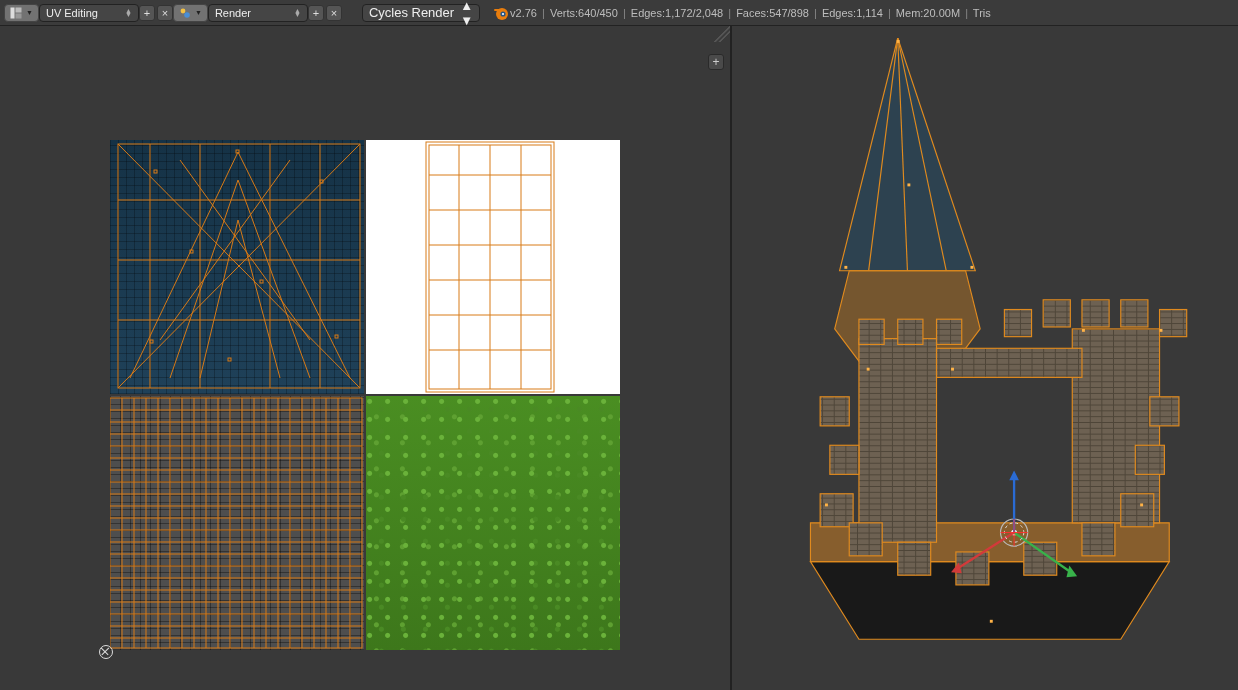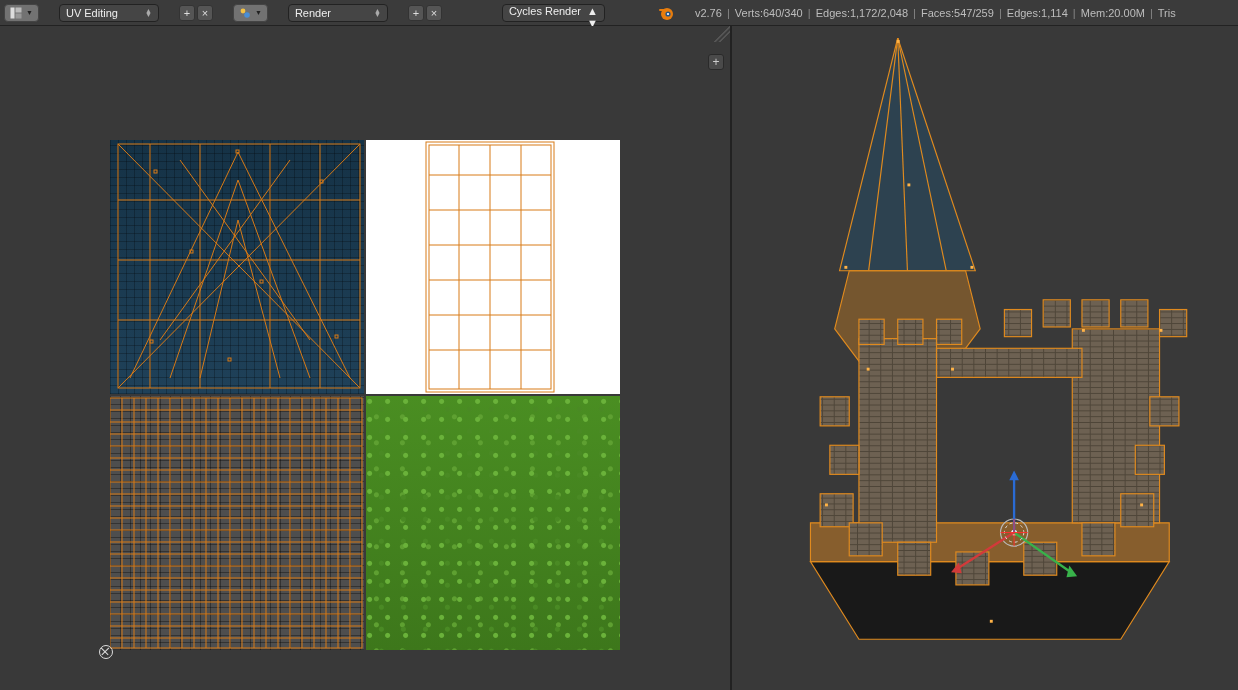--- a/index.html
+++ b/index.html
@@ -11,21 +11,21 @@
     color: #bbb;
     overflow: hidden;
   }
   
   .topbar {
     display: flex;
     align-items: center;
     height: 26px;
     background: #3b3b3b;
     border-bottom: 1px solid #222;
-    gap: 20px;
+    gap: 0;
     padding: 2px 4px;
   }
   .hdr-btn {
     display: flex;
     align-items: center;
     background: #727272;
     border: 1px solid #444;
     border-radius: 4px;
     height: 18px;
     padding: 0 5px;
@@ -63,27 +63,28 @@
     width: 16px; height: 16px;
     background: #555;
     border: 1px solid #333;
     border-radius: 3px;
     display: flex; align-items: center; justify-content: center;
     color: #ddd;
     font-size: 11px;
   }
   .engine-sel {
     display: flex;
+    align-items: center;
     background: #454545;
     border: 1px solid #222;
     border-radius: 4px;
     height: 18px;
     padding: 0 6px;
     color: #eee;
-    font-size: 11px;
+    font-size: 13px;
     gap: 6px;
   }
   .blender-logo {
     width: 18px; height: 18px;
     display: flex; align-items: center; justify-content: center;
   }
   .stats {
     color: #bdbdbd;
     font-size: 11px;
     white-space: nowrap;
@@ -257,25 +258,25 @@
       <circle cx="9" cy="9" r="6" fill="#e87d0d"></circle>
       <circle cx="10" cy="9" r="2.6" fill="#265787"></circle>
       <circle cx="10" cy="9" r="1.1" fill="#fff"></circle>
       <path d="M2 5 L7 5" stroke="#e87d0d" stroke-width="2" stroke-linecap="round"></path>
     </svg>
   </div>
 
   <div class="stats">
     <span>v2.76</span>
     <span class="sep">|</span>
-    <span>Verts:640/340</span>
+    <span>Verts:640/450</span>
     <span class="sep">|</span>
     <span>Edges:1,172/2,048</span>
     <span class="sep">|</span>
-    <span>Faces:547/259</span>
+    <span>Faces:547/898</span>
     <span class="sep">|</span>
     <span>Edges:1,114</span>
     <span class="sep">|</span>
     <span>Mem:20.00M</span>
     <span class="sep">|</span>
     <span>Tris</span>
   </div>
 </div>
 
 <div class="workarea">

